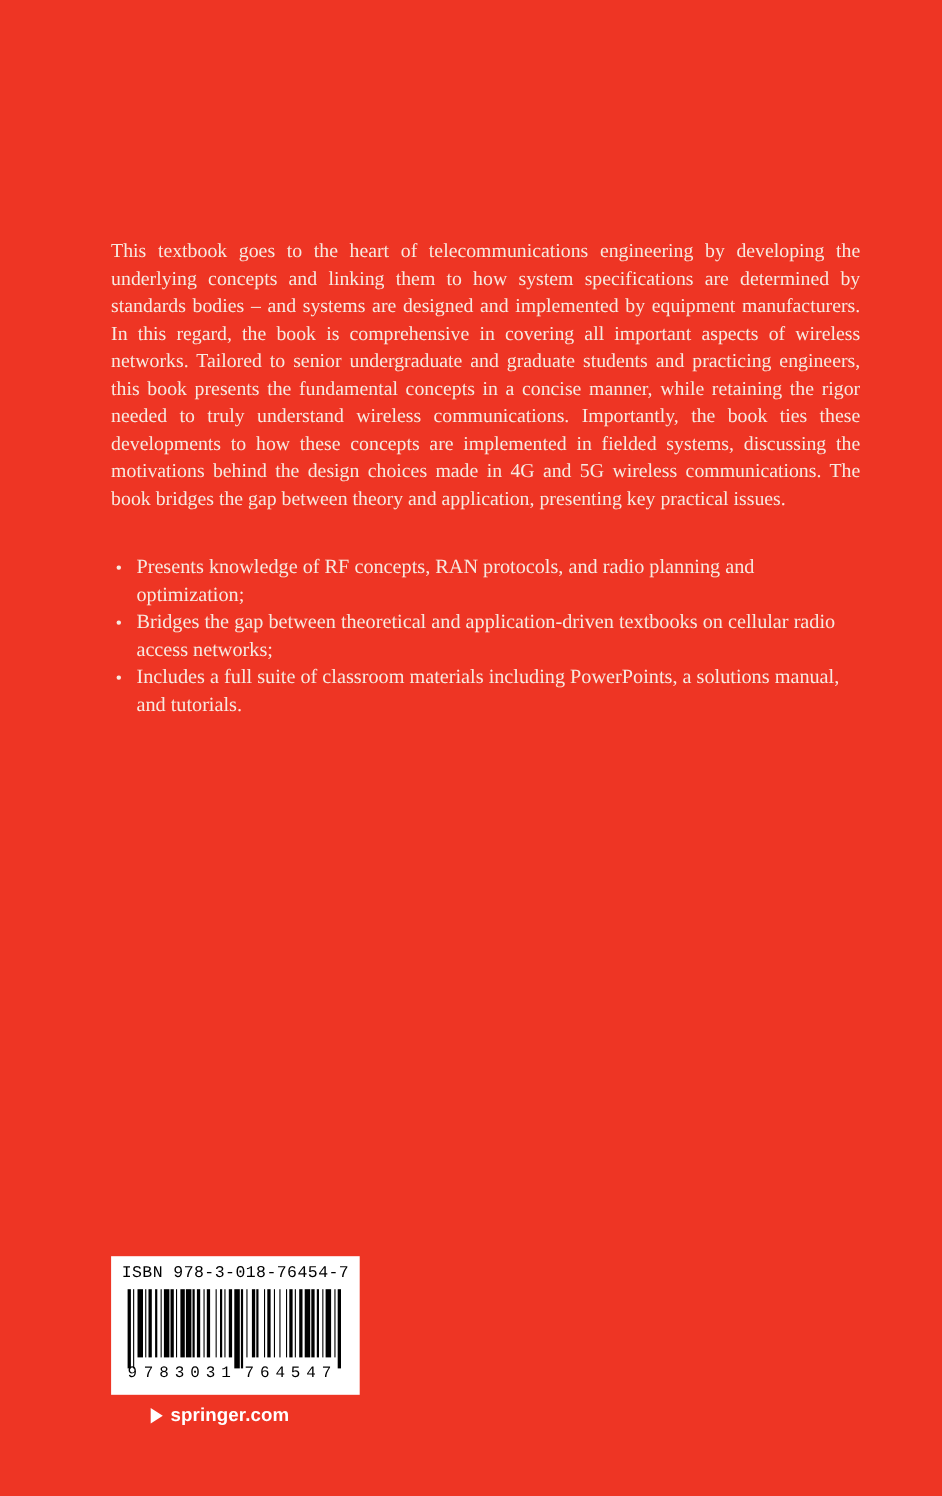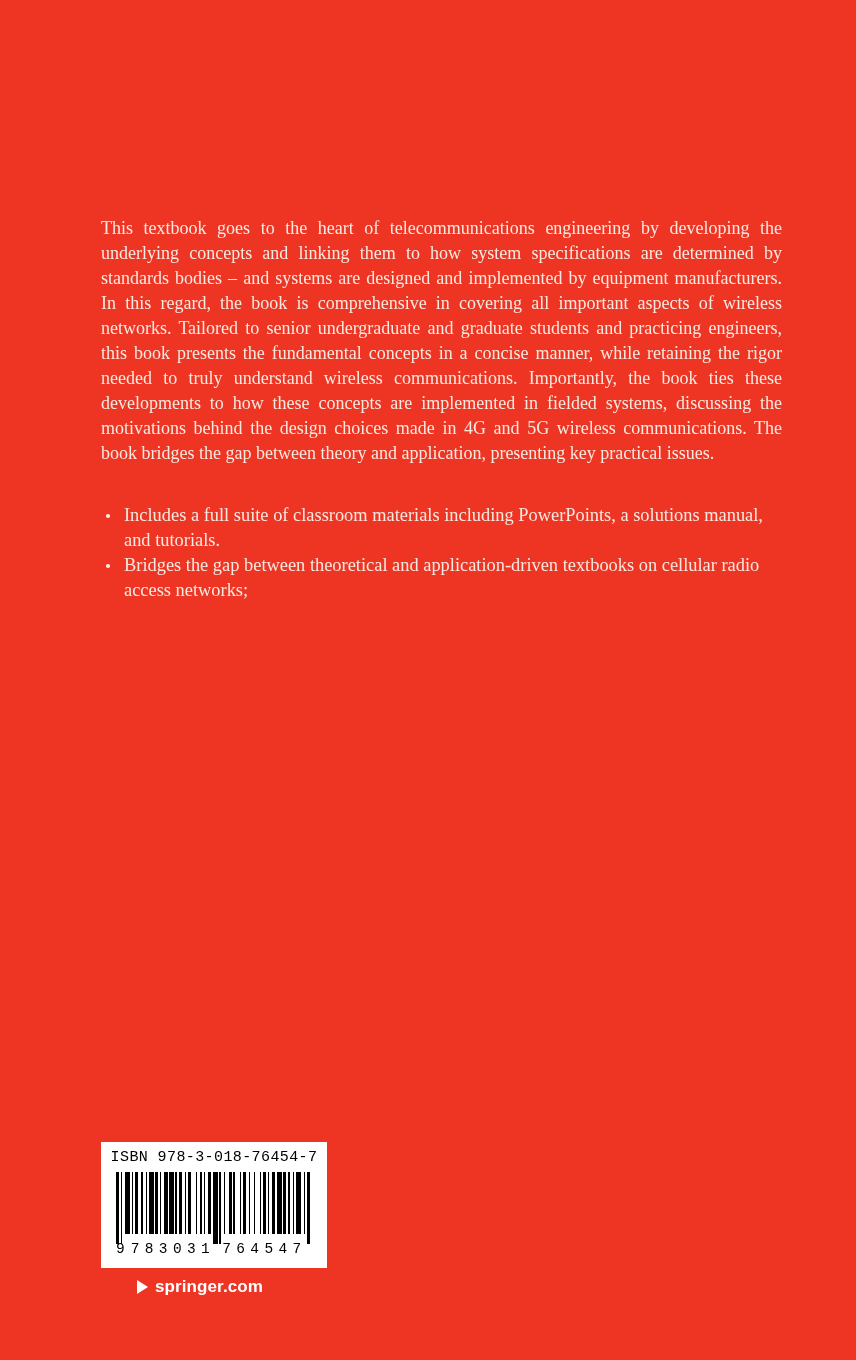--- a/index.html
+++ b/index.html
@@ -194,24 +194,27 @@
 </head>
 <body>
 
 <div class="cover">
 
 
   <div class="blurb">This textbook goes to the heart of telecommunications engineering by developing the underlying concepts and linking them to how system specifications are determined by standards bodies – and systems are designed and implemented by equipment manufacturers. In this regard, the book is comprehensive in covering all important aspects of wireless networks. Tailored to senior undergraduate and graduate students and practicing engineers, this book presents the fundamental concepts in a concise manner, while retaining the rigor needed to truly understand wireless communications. Importantly, the book ties these developments to how these concepts are implemented in fielded systems, discussing the motivations behind the design choices made in 4G and 5G wireless communications. The book bridges the gap between theory and application, presenting key practical issues.</div>
 
   <ul class="features">
     <li>
-      <span>Includes a full suite of classroom materials including PowerPoints, a solutions manual, and tutorials.</span>
+      <span>Presents knowledge of RF concepts, RAN protocols, and radio planning and optimization;</span>
     </li>
     <li>
       <span>Bridges the gap between theoretical and application-driven textbooks on cellular radio access networks;</span>
+    </li>
+    <li>
+      <span>Includes a full suite of classroom materials including PowerPoints, a solutions manual, and tutorials.</span>
     </li>
   </ul>
 
   <div class="barcode-box">
     <div class="isbn-text">ISBN 978-3-018-76454-7</div>
     <div class="bars" id="bars">
         <span class="g" style="width: 3.136px;"></span>
         <span class="w0 g" style="width: 1.568px;"></span>
         <span class="g" style="width: 1.568px;"></span>
         <span class="w0" style="width: 3.136px;"></span>

